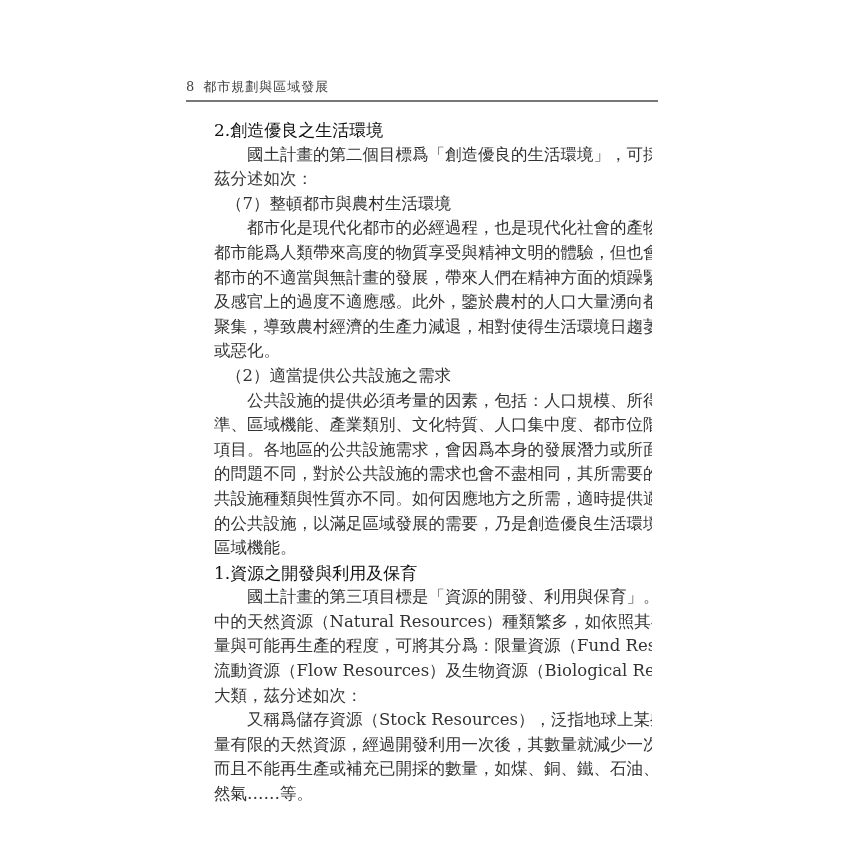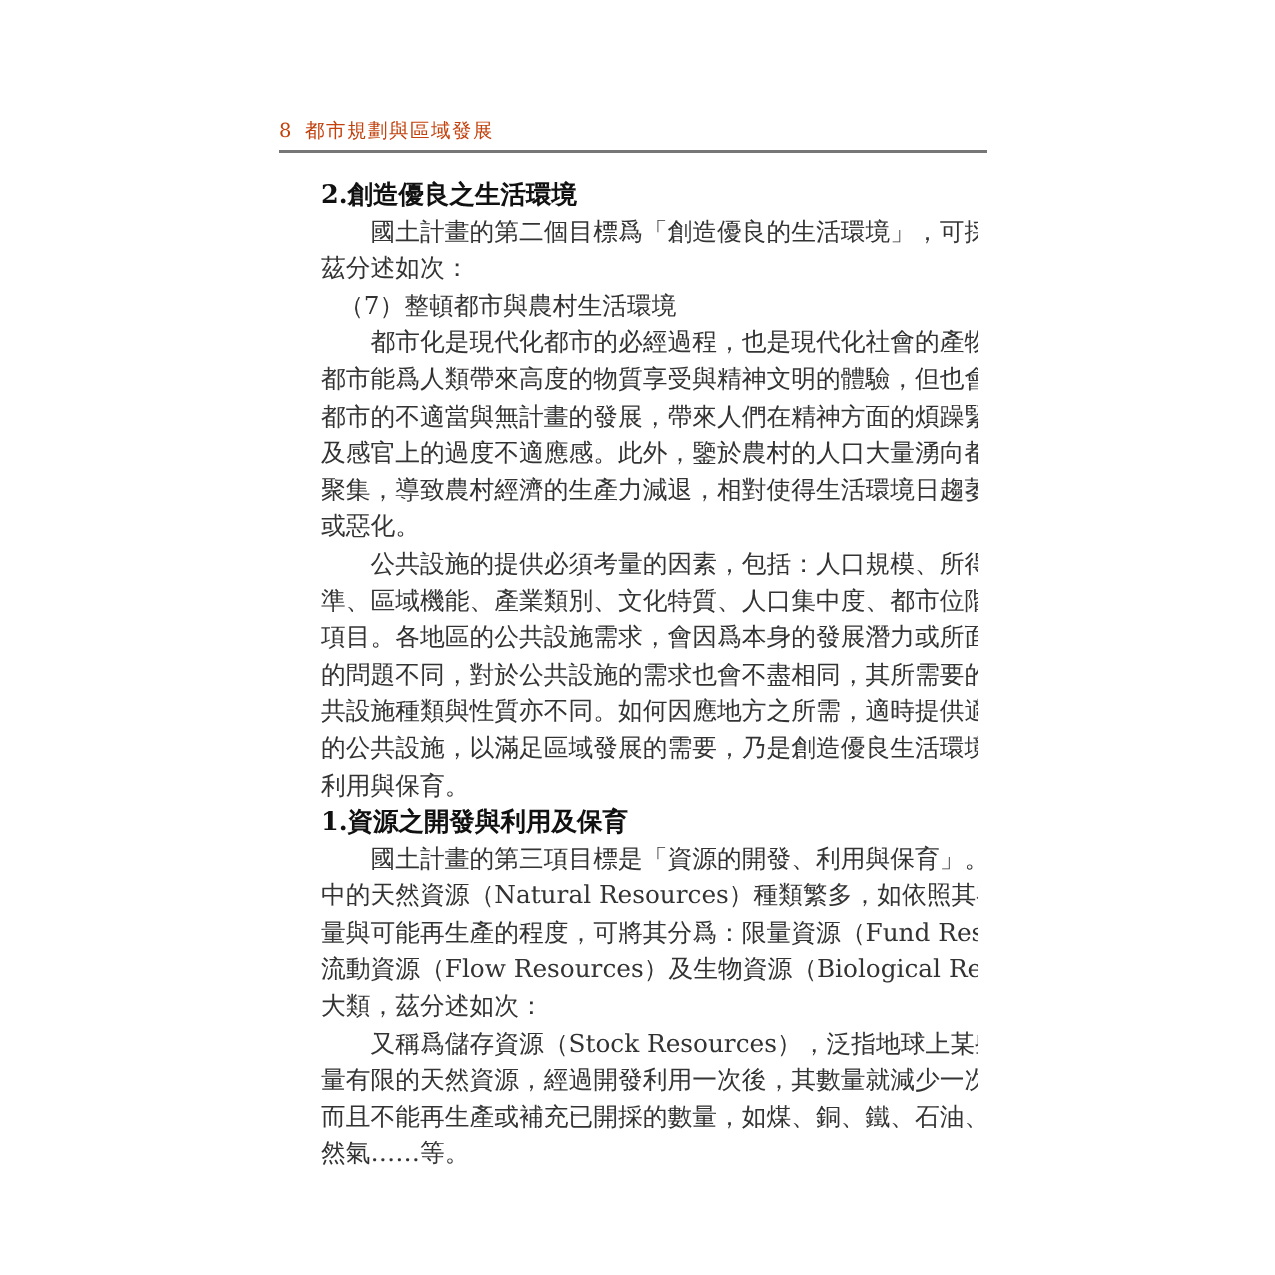--- a/index.html
+++ b/index.html
@@ -1,26 +1,26 @@
 <!DOCTYPE html>
 <html><head>
 <meta charset="utf-8">
 <style>
   html, body { margin:0; padding:0; background:#ffffff; }
   body { width:850px; height:850px; position:relative; overflow:hidden;
          font-family: "DejaVu Serif", "Liberation Serif", serif; color:#2a2a2a; }
-  .page-header { position:absolute; left:186px; top:78px; font-size:13px; color:#c2410c;
+  .page-header { position:absolute; left:186px; top:78px; font-size:13px; color:#404040;
                  letter-spacing:1px; }
   .page-header .num { margin-right:8px; }
   .rule { position:absolute; left:186px; top:100px; width:472px; height:2px; background:#777; }
   .body-text { position:absolute; left:214px; top:118px; width:438px; }
   .line { height:24.6px; line-height:24.6px; font-size:16.5px; white-space:nowrap;
           overflow:hidden; text-align:justify; text-align-last:justify; color:#333; }
   .line.last { text-align-last:left; }
-  .h { font-weight:bold; color:#111; font-size:17px; text-align-last:left; }
+  .h { font-weight:normal; color:#111; font-size:17px; text-align-last:left; }
   .sub { padding-left:12px; text-align-last:left; }
   .indent { padding-left:33px; }
 </style>
 </head>
 <body>
 
 <div class="page-header">
   <span class="num">8</span><span>都市規劃與區域發展</span>
 </div>
 <div class="rule"></div>
@@ -31,27 +31,28 @@
   <div class="line last">茲分述如次：</div>
 
   <div class="line sub">（7）整頓都市與農村生活環境</div>
   <div class="line indent">都市化是現代化都市的必經過程，也是現代化社會的產物。</div>
   <div class="line">都市能爲人類帶來高度的物質享受與精神文明的體驗，但也會因</div>
   <div class="line">都市的不適當與無計畫的發展，帶來人們在精神方面的煩躁緊張</div>
   <div class="line">及感官上的過度不適應感。此外，鑒於農村的人口大量湧向都市</div>
   <div class="line">聚集，導致農村經濟的生產力減退，相對使得生活環境日趨萎縮</div>
   <div class="line last">或惡化。</div>
 
+  <div class="line sub">（2）適當提供公共設施之需求</div>
   <div class="line indent">公共設施的提供必須考量的因素，包括：人口規模、所得水</div>
   <div class="line">準、區域機能、產業類別、文化特質、人口集中度、都市位階等</div>
   <div class="line">項目。各地區的公共設施需求，會因爲本身的發展潛力或所面臨</div>
   <div class="line">的問題不同，對於公共設施的需求也會不盡相同，其所需要的公</div>
   <div class="line">共設施種類與性質亦不同。如何因應地方之所需，適時提供適宜</div>
   <div class="line">的公共設施，以滿足區域發展的需要，乃是創造優良生活環境的</div>
-  <div class="line last">利用與保育。</div>
+  <div class="line last">區域機能。</div>
 
   <div class="line h">1.資源之開發與利用及保育</div>
   <div class="line indent">國土計畫的第三項目標是「資源的開發、利用與保育」。國土</div>
   <div class="line">中的天然資源（Natural Resources）種類繁多，如依照其存在的數</div>
   <div class="line">量與可能再生產的程度，可將其分爲：限量資源（Fund Resources）、</div>
   <div class="line">流動資源（Flow Resources）及生物資源（Biological Resources）三</div>
   <div class="line last">大類，茲分述如次：</div>
 
   <div class="line indent">又稱爲儲存資源（Stock Resources），泛指地球上某些存在數</div>
   <div class="line">量有限的天然資源，經過開發利用一次後，其數量就減少一次，</div>

